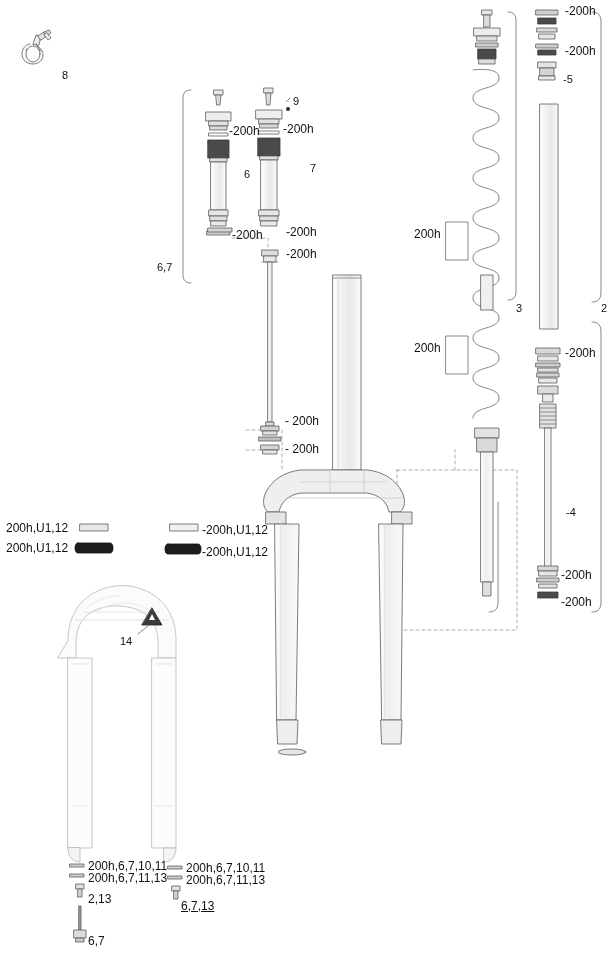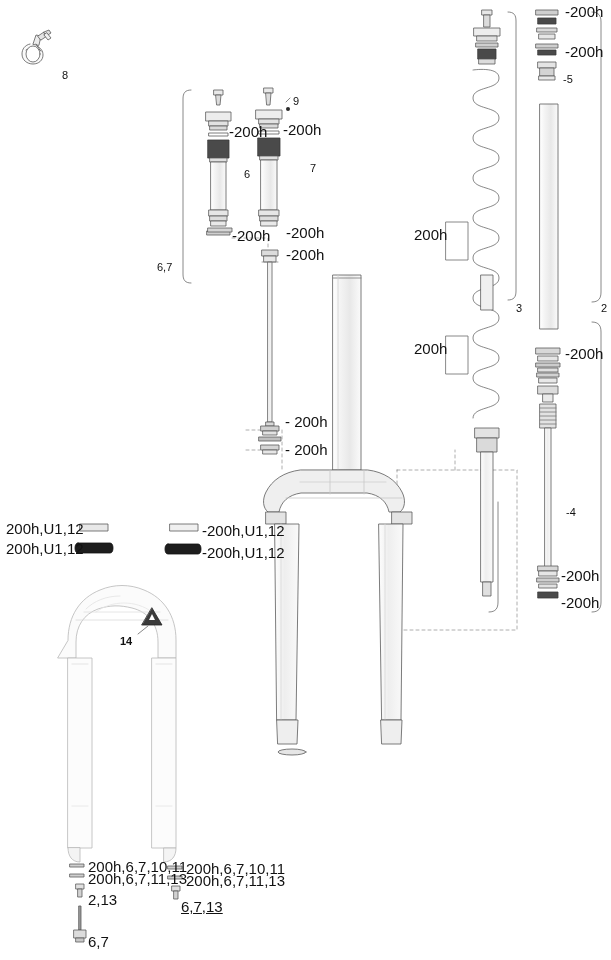--- a/index.html
+++ b/index.html
@@ -8,21 +8,21 @@
     font-family:"Liberation Sans", sans-serif;
     color:#1a1a1a;
     position:relative;
     overflow:hidden;
   }
   #stage { position:absolute; left:0; top:0; width:611px; height:960px; }
   svg.art { position:absolute; left:0; top:0; width:611px; height:960px; }
   .lbl {
     position:absolute;
     font-family:"Liberation Sans", sans-serif;
-    font-size:15px;
+    font-size:12px;
     line-height:11px;
     color:#111;
     white-space:nowrap;
   }
   .lbl.big { font-size:11px; }
 </style>
 </head>
 <body>
 
 <div id="stage">
@@ -254,21 +254,21 @@
 
   <div class="lbl big" style="left:62px;  top:70px;">8</div>
   <div class="lbl big" style="left:293px; top:96px;">9</div>
   <div class="lbl big" style="left:310px; top:163px;">7</div>
   <div class="lbl big" style="left:244px; top:169px;">6</div>
   <div class="lbl big" style="left:157px; top:262px;">6,7</div>
   <div class="lbl big" style="left:516px; top:303px;">3</div>
   <div class="lbl big" style="left:601px; top:303px;">2</div>
   <div class="lbl big" style="left:563px; top:74px;">-5</div>
   <div class="lbl big" style="left:566px; top:507px;">-4</div>
-  <div class="lbl big" style="left:120px; top:636px;font-weight:bold;">14</div>
+  <div class="lbl big" style="left:120px; top:636px;">14</div>
   <div class="lbl" style="left:88px;  top:894px;">2,13</div>
   <div class="lbl" style="left:181px; top:901px;text-decoration:underline;">6,7,13</div>
   <div class="lbl" style="left:88px;  top:936px;">6,7</div>
 
   <div class="lbl" style="left:565px; top:6px;">-200h</div>
   <div class="lbl" style="left:565px; top:46px;">-200h</div>
   <div class="lbl" style="left:229px; top:126px;">-200h</div>
   <div class="lbl" style="left:283px; top:124px;">-200h</div>
   <div class="lbl" style="left:232px; top:230px;">-200h</div>
   <div class="lbl" style="left:286px; top:227px;">-200h</div>

